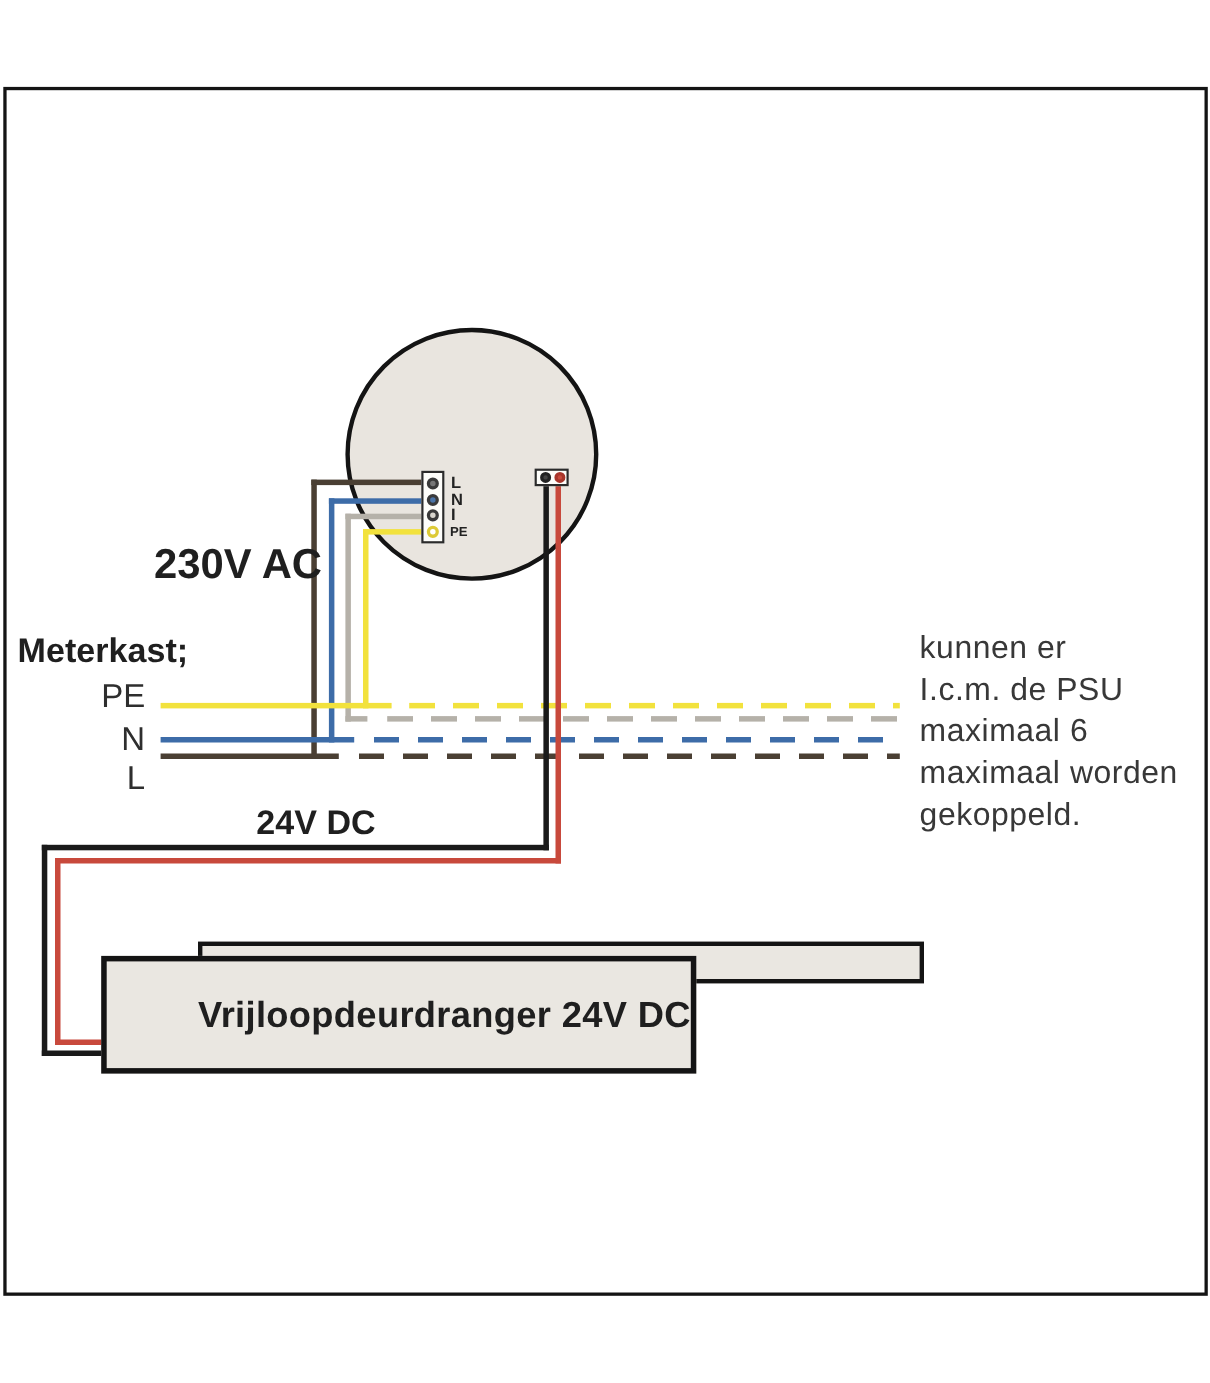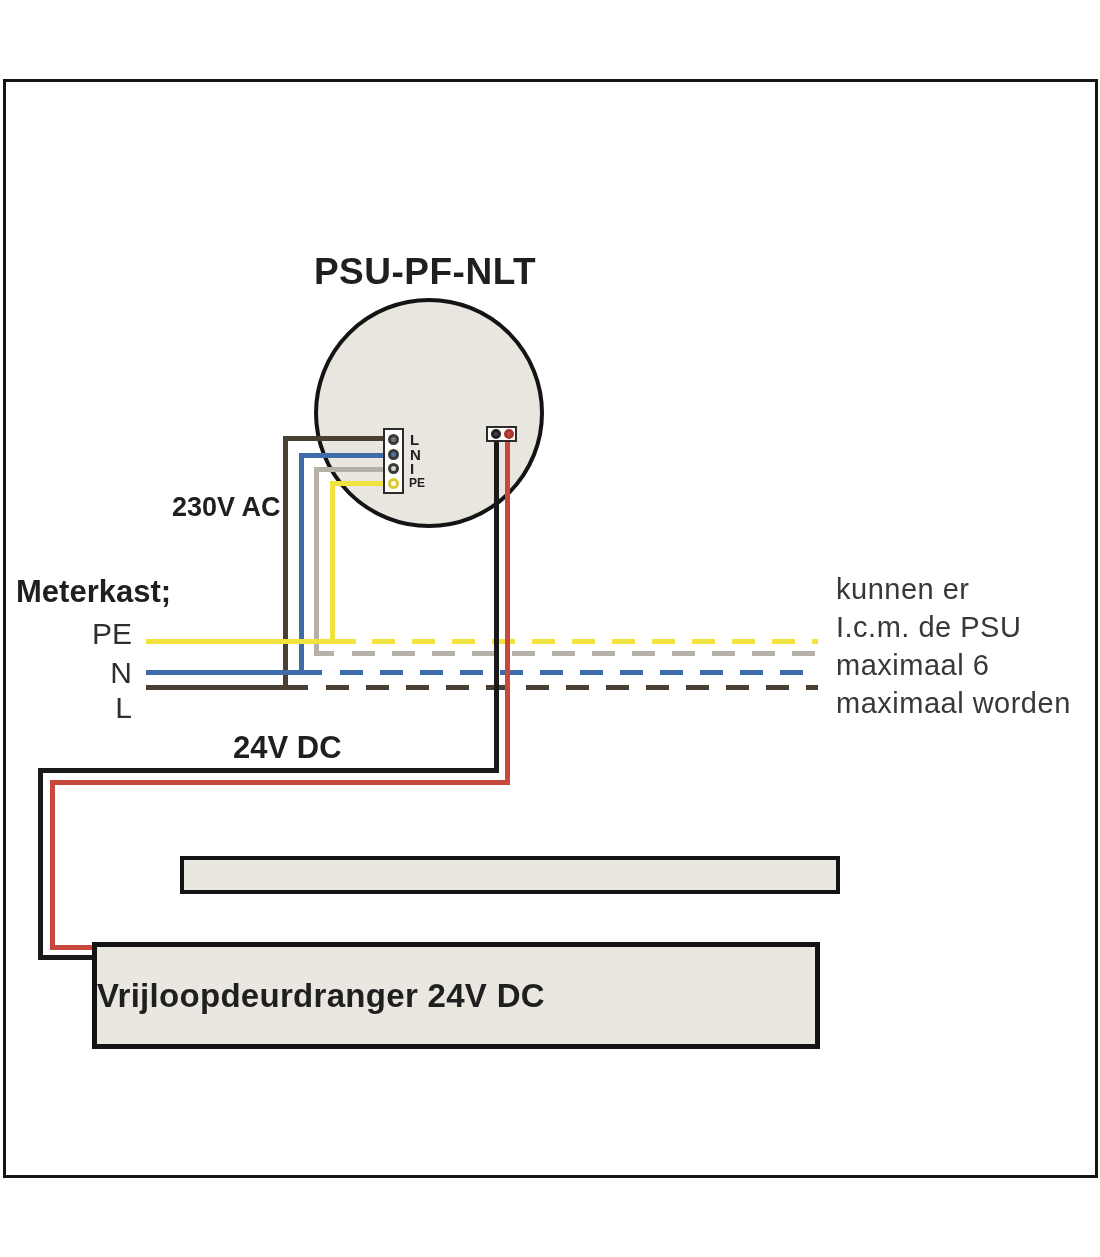--- a/index.html
+++ b/index.html
@@ -29,42 +29,41 @@
   
   .tblock{border:2px solid #2b2b2b;background:#fdfdfa;z-index:5;}
   .ac-block{left:383px;top:428px;width:21px;height:66px;}
   .dc-block{left:486px;top:426px;width:31px;height:16px;}
   .term{position:absolute;width:11px;height:11px;border-radius:50%;box-sizing:border-box;}
   .term-label{position:absolute;font-weight:bold;color:#222;z-index:6;line-height:1;}
   
   .txt{z-index:7;color:var(--text_dark);white-space:nowrap;}
   .bold{font-weight:bold;}
   .title{left:285px;top:251px;width:280px;text-align:center;font-size:37px;letter-spacing:0.5px;}
-  .ac-label{left:140px;top:492px;font-size:27px;margin-left:32px;}
+  .ac-label{left:140px;top:492px;font-size:38px;}
   .meterkast-title{left:16px;top:574px;font-size:31px;}
   .mk-label{left:60px;width:72px;text-align:right;font-size:30px;font-weight:400;color:#2e2e2e;}
   .dc-label{left:233px;top:730px;font-size:31px;}
   .note{left:836px;top:570px;width:260px;font-size:29px;line-height:38px;
         font-weight:400;color:var(--text_body);letter-spacing:0.5px;z-index:7;}
   .note div{white-space:nowrap;}
   
   .box-back{left:180px;top:856px;width:660px;height:38px;border:4px solid var(--outline);
     background:var(--box_fill);z-index:5;}
-  .box-front{left:92px;top:942px;width:728px;height:107px;border:5px solid var(--outline);
-    background:var(--box_fill);z-index:6;display:flex;align-items:center;justify-content:flex-start;}
+  .box-front{left:92px;top:869px;width:541px;height:107px;border:5px solid var(--outline);
+    background:var(--box_fill);z-index:6;display:flex;align-items:center;justify-content:flex-end;}
   .box-front span{font-size:33px;font-weight:bold;color:var(--text_dark);letter-spacing:0.3px;}
 </style>
 </head>
 <body>
 
 <div id="canvas">
 
   <div class="abs frame"></div>
 
-  <div class="abs txt bold title">PSU-PF-NLT</div>
 
   <div class="abs device-circle"></div>
 
   <div class="wire h5 brown" style="left:283px;top:436px;width:105px;"></div>
   <div class="wire h5 blue" style="left:299px;top:453px;width:89px;"></div>
   <div class="wire h5 gray" style="left:314px;top:467px;width:74px;"></div>
   <div class="wire h5 yellow" style="left:330px;top:481px;width:58px;"></div>
 
   <div class="wire v5 brown" style="left:283px;top:436px;height:254px;"></div>
   <div class="wire v5 blue" style="left:299px;top:453px;height:222px;"></div>
@@ -111,20 +110,21 @@
   <div class="abs txt mk-label" style="top:617px;">PE</div>
   <div class="abs txt mk-label" style="top:656px;">N</div>
   <div class="abs txt mk-label" style="top:691px;">L</div>
   <div class="abs txt bold dc-label">24V DC</div>
 
   <div class="abs note">
     <div>kunnen er</div>
     <div>I.c.m. de PSU</div>
     <div>maximaal 6</div>
     <div>maximaal worden</div>
+    <div>gekoppeld.</div>
   </div>
 
   <div class="abs box-back"></div>
   <div class="abs box-front">
     <span>Vrijloopdeurdranger 24V DC</span>
   </div>
 
 </div>
 
 </body></html>

